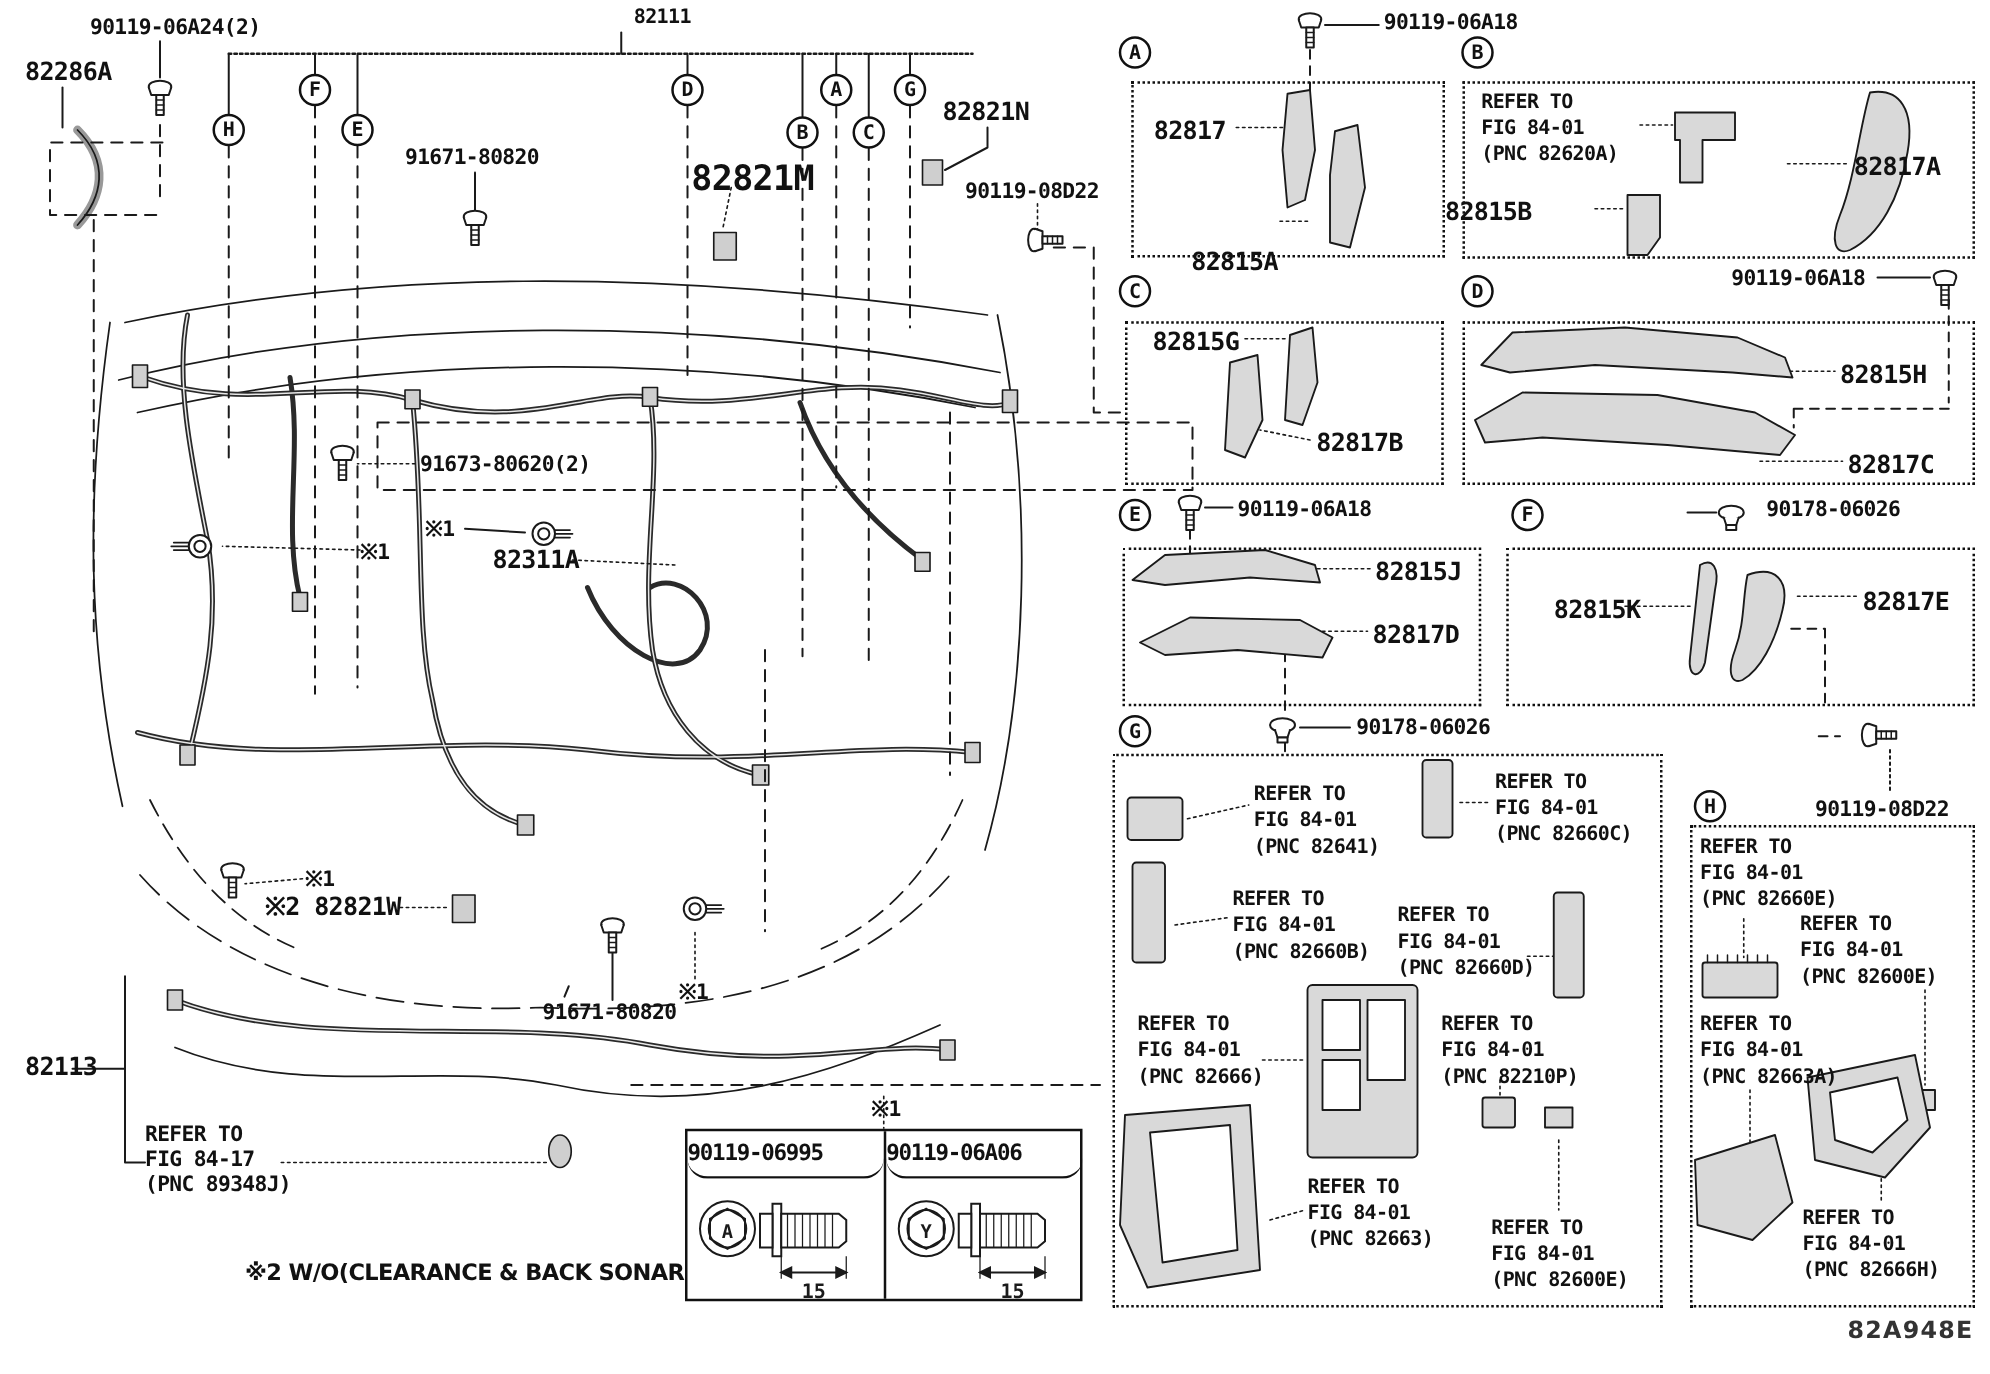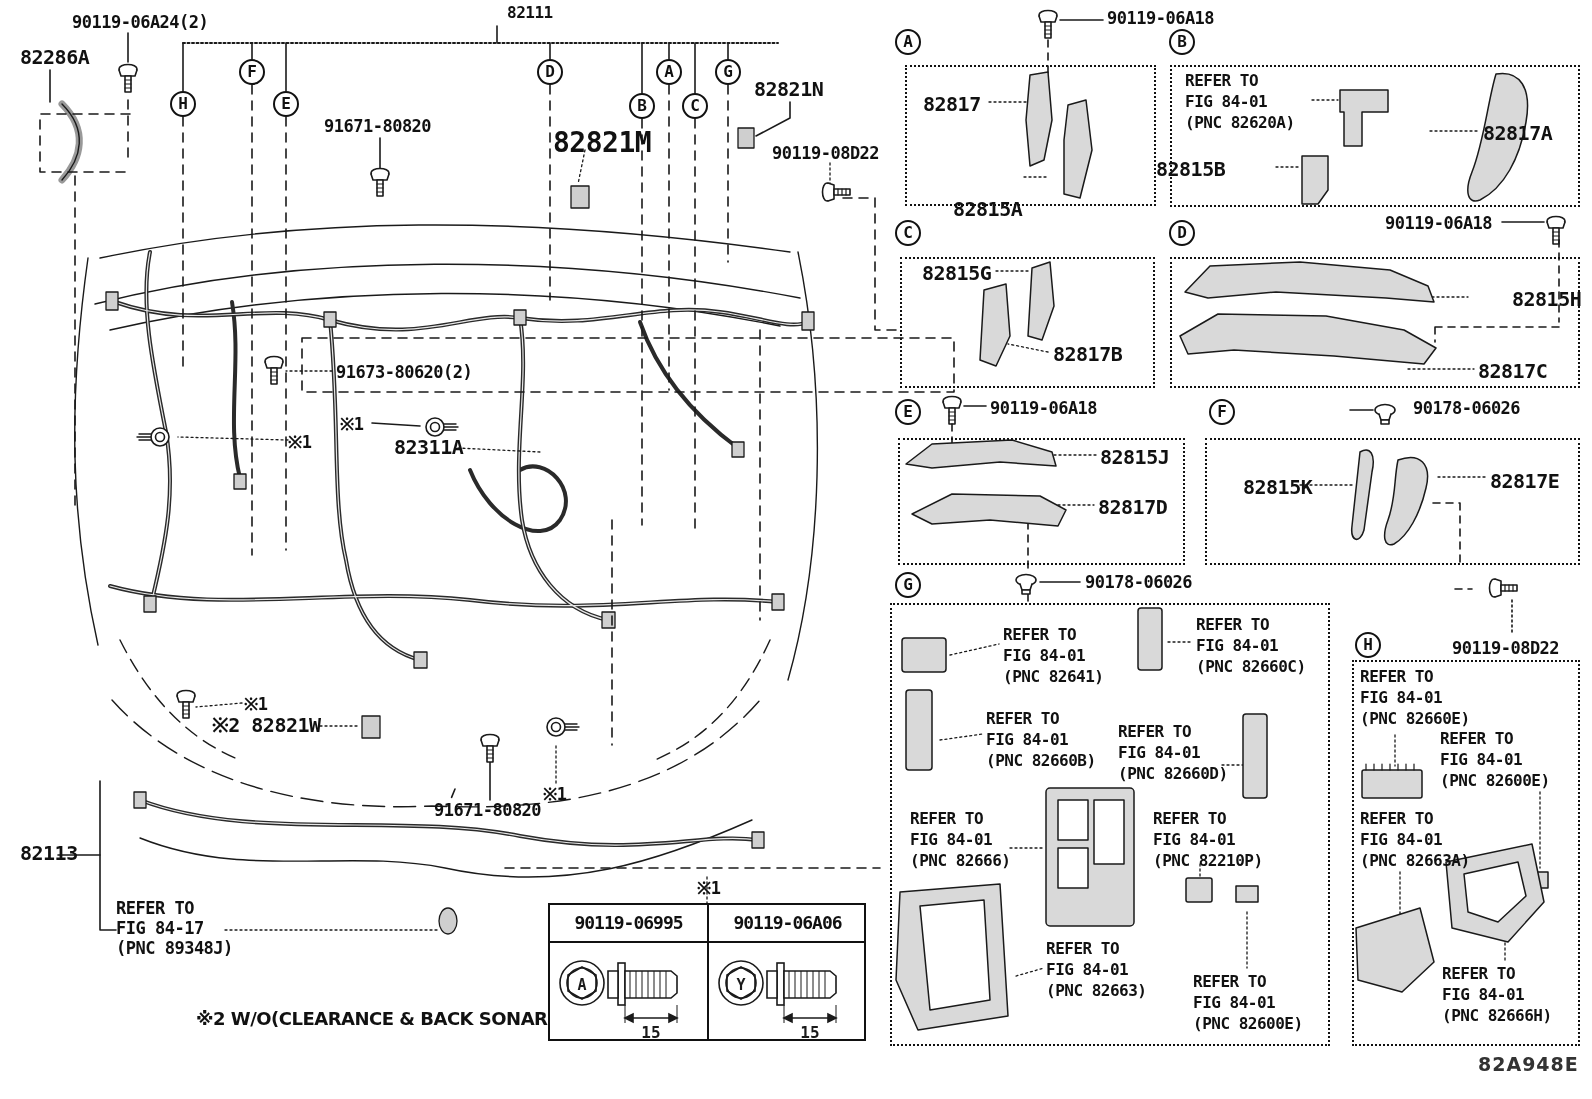--- a/index.html
+++ b/index.html
@@ -7,21 +7,21 @@
          font-family:"DejaVu Sans Mono","Liberation Mono",monospace;color:#111;}
   #art{position:absolute;left:0;top:0;width:1592px;height:1099px;}
   .lbl{position:absolute;font-weight:bold;white-space:pre-line;line-height:1.18;letter-spacing:-0.5px;}
   .callout{position:absolute;width:26px;height:26px;border:2px solid #111;border-radius:50%;
            box-sizing:border-box;text-align:center;line-height:22px;font-weight:bold;font-size:16px;background:#fff;}
   .pbox{position:absolute;border:2px dotted #111;box-sizing:border-box;background:transparent;}
   .refer{position:absolute;font-weight:bold;font-size:16px;line-height:21px;white-space:pre-line;letter-spacing:-0.5px;}
   .ftable{position:absolute;border:2px solid #111;box-sizing:border-box;display:flex;background:#fff;}
   .fcol{flex:1;display:flex;flex-direction:column;}
   .fcol + .fcol{border-left:2px solid #111;}
-  .fhead{height:36px;border-bottom:2px solid #111;text-align:center;font-weight:bold;font-size:18px;line-height:36px;letter-spacing:-1px;}
+  .fhead{height:36px;border-bottom:2px solid #111;text-align:left;font-weight:bold;font-size:18px;line-height:36px;letter-spacing:-1px;border-radius:16px;}
   .fbody{flex:1;position:relative;}
   .note{position:absolute;font-size:18px;font-weight:bold;font-family:"DejaVu Sans","Liberation Sans",sans-serif;letter-spacing:-0.5px;}
   .fig-code{position:absolute;left:1478px;top:1053px;font-size:19px;font-weight:bold;color:#333;letter-spacing:1px;
             font-family:"DejaVu Sans","Liberation Sans",sans-serif;}
 </style>
 </head>
 <body>
 
 <div id="stage">
 
@@ -313,21 +313,21 @@
 (PNC 82620A)</div>
     <div class="lbl" style="left: 1483px; top: 122px; font-size: 20px;">82817A</div>
     <div class="lbl" style="left: 1156px; top: 158px; font-size: 20px;">82815B</div>
     <div class="pbox" style="left: 900px; top: 257px; width: 255px; height: 131px;"></div>
     <div class="callout" style="left: 895px; top: 220px;">C</div>
     <div class="lbl" style="left: 922px; top: 262px; font-size: 20px;">82815G</div>
     <div class="lbl" style="left: 1053px; top: 343px; font-size: 20px;">82817B</div>
     <div class="pbox" style="left: 1170px; top: 257px; width: 410px; height: 131px;"></div>
     <div class="callout" style="left: 1169px; top: 220px;">D</div>
     <div class="lbl" style="left: 1385px; top: 213px; font-size: 17px;">90119-06A18</div>
-    <div class="lbl" style="left: 1472px; top: 288px; font-size: 20px; margin-left: 40px;">82815H</div>
+    <div class="lbl" style="left: 1472px; top: 288px; font-size: 20px;">82815H</div>
     <div class="lbl" style="left: 1478px; top: 360px; font-size: 20px;">82817C</div>
     <div class="pbox" style="left: 898px; top: 438px; width: 287px; height: 127px;"></div>
     <div class="callout" style="left: 895px; top: 399px;">E</div>
     <div class="lbl" style="left: 990px; top: 398px; font-size: 17px;">90119-06A18</div>
     <div class="lbl" style="left: 1100px; top: 446px; font-size: 20px;">82815J</div>
     <div class="lbl" style="left: 1098px; top: 496px; font-size: 20px;">82817D</div>
     <div class="pbox" style="left: 1205px; top: 438px; width: 375px; height: 127px;"></div>
     <div class="callout" style="left: 1209px; top: 399px;">F</div>
     <div class="lbl" style="left: 1413px; top: 398px; font-size: 17px;">90178-06026</div>
     <div class="lbl" style="left: 1243px; top: 476px; font-size: 20px;">82815K</div>

